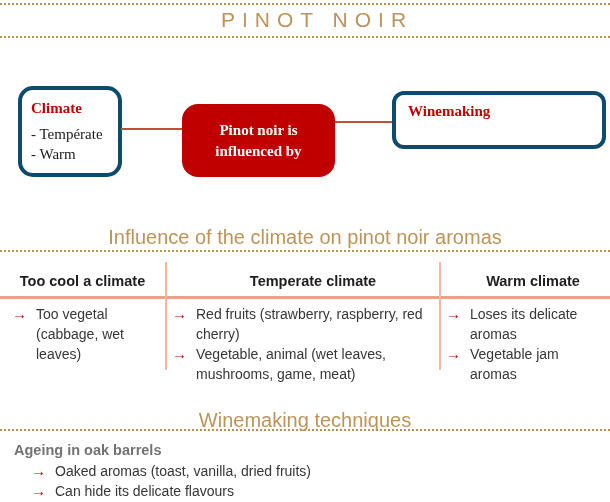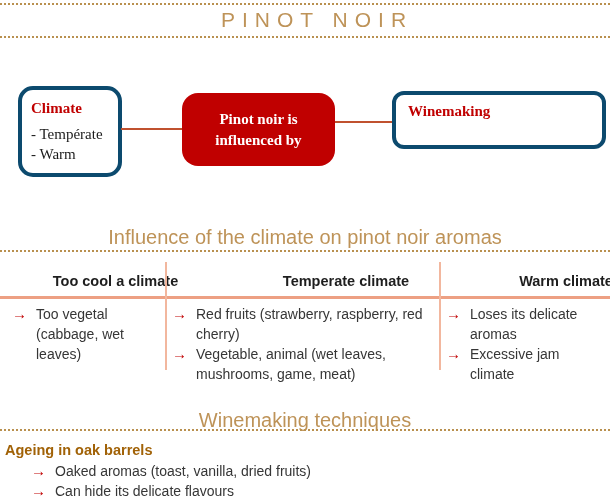--- a/index.html
+++ b/index.html
@@ -19,58 +19,58 @@
     border:4px solid #0c4a6e;border-radius:15px;
     font-family:"Liberation Serif",serif;
   }
   .node .node-title{color:#C00000;font-weight:bold;font-size:15px;line-height:18px;}
   .node .node-item{color:#1a1a1a;font-size:15px;line-height:20px;}
   #climate-box{left:18px;top:86px;width:104px;height:91px;padding:9px 4px 0 9px;}
   #climate-box .node-title{margin-bottom:7px;}
   #winemaking-box{left:392px;top:91px;width:214px;height:58px;border-radius:12px;padding:7px 4px 0 12px;}
   #winemaking-box .node-title{margin-bottom:2px;}
   #center-box{
-    position:absolute;left:182px;top:93px;width:153px;height:73px;box-sizing:border-box;
+    position:absolute;left:182px;top:104px;width:153px;height:73px;box-sizing:border-box;
     background:#C00000;border-radius:16px;display:flex;align-items:center;justify-content:center;
     color:#ffffff;font-family:"Liberation Serif",serif;font-weight:bold;font-size:15px;
     line-height:21px;text-align:center;padding:0 16px;
   }
   .connector{position:absolute;height:2px;background:#C0512F;}
   #connector-left{left:121px;top:128px;width:61px;}
   #connector-right{left:335px;top:121px;width:57px;}
   
   .section-heading{
     position:absolute;left:0;width:610px;text-align:center;
     color:#BE9358;font-size:20px;line-height:19px;font-weight:400;
   }
   
   .thick-line{position:absolute;left:0;top:296px;width:610px;height:3px;background:#EDA083;}
   .v-divider{position:absolute;top:262px;width:2px;height:108px;background:#F2B79E;}
   #divider-1{left:165px;}
   #divider-2{left:439px;}
   .col-header{
     position:absolute;top:272px;text-align:center;color:#1E1E1E;
-    font-weight:bold;font-size:14.5px;line-height:18px;padding-left:33px;
+    font-weight:bold;font-size:14.5px;line-height:18px;
   }
   #col-header-1{left:0;width:165px;}
   #col-header-2{left:165px;width:296px;}
   #col-header-3{left:439px;width:188px;}
   .col-content{position:absolute;top:304px;}
   #col-content-1{left:12px;width:130px;}
   #col-content-2{left:172px;width:256px;}
   #col-content-3{left:446px;width:158px;}
   .bullet{display:flex;align-items:flex-start;}
   .bullet .arrow{
     flex:0 0 24px;color:#C00000;font-weight:bold;font-size:15px;line-height:20px;
   }
   .bullet .bullet-text{flex:1;font-size:14px;line-height:20px;color:#363636;}
   
   #wm-subheading{
-    position:absolute;left:5px;top:441px;font-weight:bold;font-size:14.5px;
-    line-height:18px;color:#a16207;
+    position:absolute;left:14px;top:441px;font-weight:bold;font-size:14.5px;
+    line-height:18px;color:#737373;
   }
   #wm-bullets{position:absolute;left:31px;top:461px;width:570px;}
 </style>
 </head>
 <body>
 
 <div id="page">
 
   <div class="dotted" style="top:3px"></div>
   <div class="main-title">PINOT NOIR</div>
@@ -123,21 +123,21 @@
     </div>
   </div>
 
   <div class="col-content" id="col-content-3">
     <div class="bullet">
       <span class="arrow">→</span>
       <span class="bullet-text">Loses its delicate aromas</span>
     </div>
     <div class="bullet">
       <span class="arrow">→</span>
-      <span class="bullet-text">Excessive jam climate</span>
+      <span class="bullet-text">Vegetable jam aromas</span>
     </div>
   </div>
 
   <div class="section-heading" style="top:411px">Winemaking techniques</div>
   <div class="dotted" style="top:429px"></div>
 
   <div id="wm-subheading">Ageing in oak barrels</div>
 
   <div id="wm-bullets">
     <div class="bullet">

